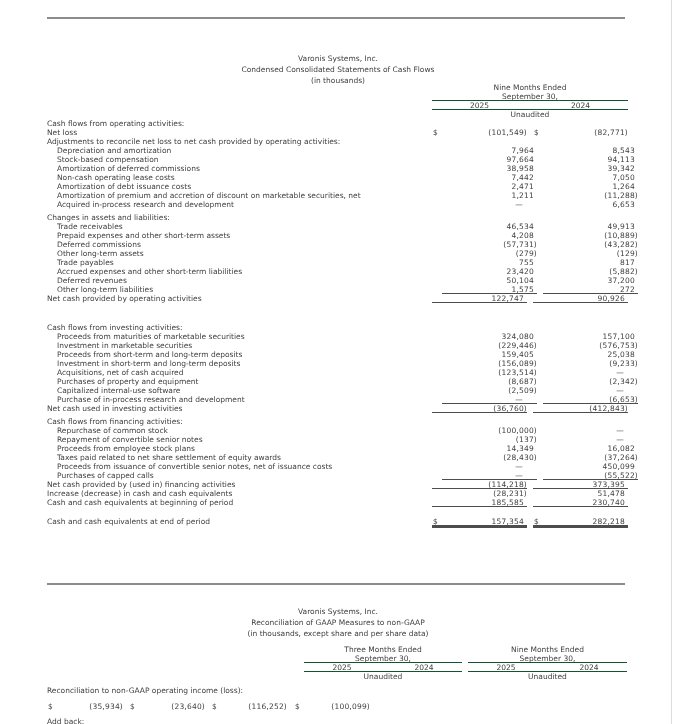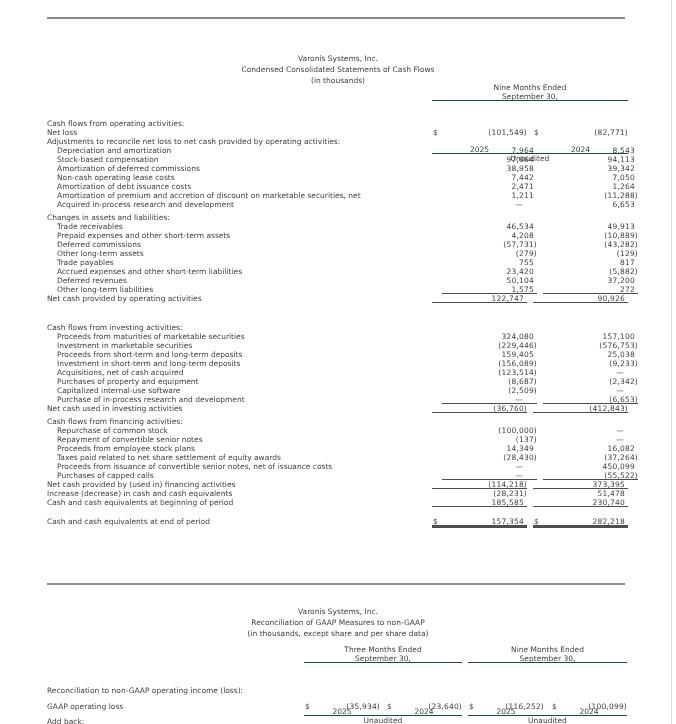--- a/index.html
+++ b/index.html
@@ -18,21 +18,21 @@
   #t2-titles{top:606px;}
 
   
   .phdr{position:absolute;text-align:center;}
   #t1-phdr{left:432px;top:83px;width:196px;}
   #t2-phdr{left:304px;top:645px;width:323px;display:flex;}
   .grp{width:158px;}
   .grp + .grp{width:159px;margin-left:6px;}
   .ph-line{height:9px;line-height:9px;}
   .ph-rule{border-bottom:1px solid #14532d;box-sizing:border-box;}
-  .ph-years{height:9px;line-height:9px;display:flex;box-sizing:border-box;margin-top:44px;}
+  .ph-years{height:9px;line-height:9px;display:flex;box-sizing:border-box;}
   #t1-phdr .yr{width:95px;text-align:center;}
   #t1-phdr .yr + .yr{margin-left:6px;}
   .grp .yr{width:76px;text-align:center;}
   .grp1 .yr + .yr{margin-left:6px;}
   .grp2 .yr + .yr{margin-left:7px;}
   .ph-unaud{height:9px;line-height:9px;}
 
   
   .fintable{position:absolute;}
   #table1{left:47px;top:119px;width:581px;}
@@ -450,21 +450,20 @@
     </div>
     <div class="ph-unaud">Unaudited</div>
   </div>
 </div>
 
 <div id="table2" class="fintable">
     <div class="row" style="margin-top: 3px;">
       <span class="lbl">Reconciliation to non-GAAP operating income (loss):</span>
     </div>
     <div class="row" style="margin-top: 7px;">
-      <span class="lbl fixed">GAAP operating loss</span>
       <span class="cell c0">
         <span class="ds">$</span>
         <span class="num neg">(35,934)</span>
       </span>
       <span class="cell c1">
         <span class="ds">$</span>
         <span class="num neg">(23,640)</span>
       </span>
       <span class="cell c2">
         <span class="ds">$</span>

